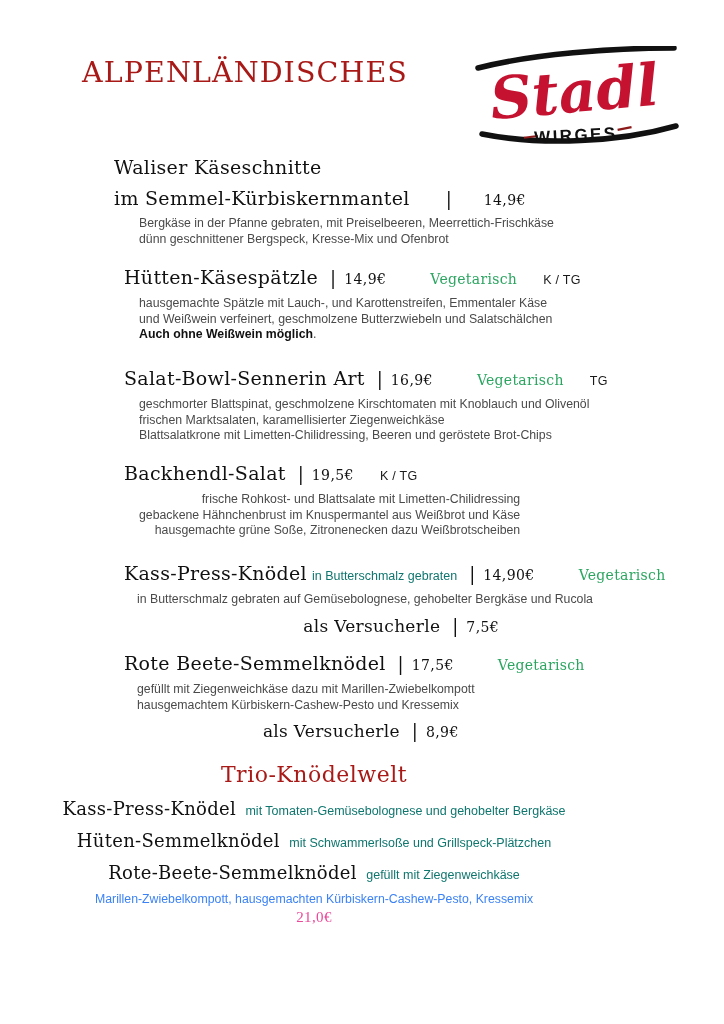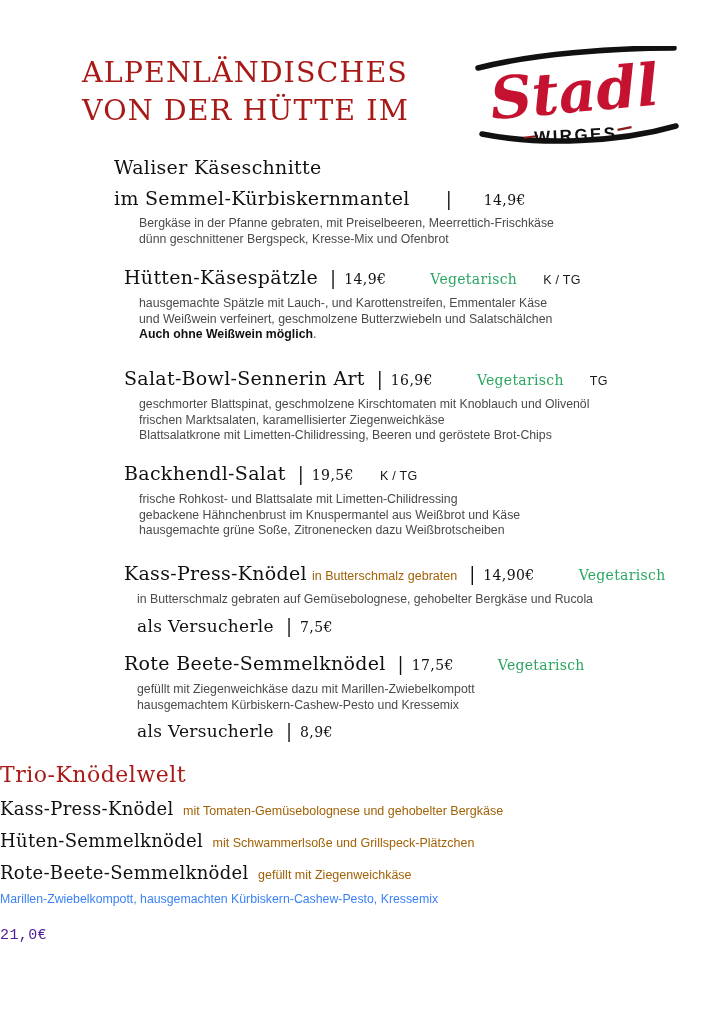--- a/index.html
+++ b/index.html
@@ -69,21 +69,21 @@
   .dish {
     font-family: "DejaVu Serif", serif;
     font-size: 19px;
     font-weight: 400;
     letter-spacing: 0.3px;
     color: #111111;
   }
   .dish-sub {
     font-family: "Liberation Sans", sans-serif;
     font-size: 12.5px;
-    color: #a16207;
+    color: #0f766e;
     margin-left: 5px;
   }
   .sep {
     font-family: "DejaVu Serif", serif;
     font-size: 18px;
     color: #111;
     margin: 0 8px 0 12px;
   }
   .price {
     font-family: "DejaVu Serif", serif;
@@ -112,30 +112,31 @@
     color: #4a4a4a;
   }
   .desc .strong {
     color: #111;
     font-weight: bold;
   }
   .sub-option {
     display: flex;
     align-items: baseline;
     white-space: nowrap;
+    justify-content: center;
   }
   .sub-option .dish { font-size: 17px; }
 
   
   .trio {
     position: absolute;
     top: 762px;
     left: 0;
     width: 628px;
-    text-align: left;
+    text-align: center;
   }
   .trio-head {
     font-family: "DejaVu Serif", serif;
     font-size: 22px;
     color: #a81a17;
     letter-spacing: 0.5px;
   }
   .trio-row {
     margin-top: 11px;
     white-space: nowrap;
@@ -143,34 +144,33 @@
   .trio-row .dish {
     font-size: 18px;
   }
   .trio-note {
     font-family: "Liberation Sans", sans-serif;
     font-size: 12.3px;
     color: #3b82f6;
     margin-top: 9px;
   }
   .trio-price {
-    font-family: Liberation Mono, monospace;
+    font-family: Liberation Serif, serif;
     font-size: 15px;
-    color: #4c1d95;
-    margin-top: 21px;
+    color: #ec4899;
+    margin-top: 3px;
     letter-spacing: 0.4px;
   }
 </style>
 </head>
 <body>
 
 <div class="header">
   <div class="headline">
     <span>ALPENLÄNDISCHES</span>
-    <span class="l2">VON DER HÜTTE IM</span>
   </div>
 
   <div class="logo">
     <svg width="210" height="108" viewBox="0 0 210 108">
 
       <path d="M6 22 C 60 8, 140 2, 202 2" stroke="#111111" stroke-width="5.5" fill="none" stroke-linecap="round"></path>
 
       <path d="M10 88 C 70 100, 148 96, 204 80" stroke="#111111" stroke-width="5.5" fill="none" stroke-linecap="round"></path>
 
       <text x="104" y="66" text-anchor="middle" font-family="DejaVu Serif, serif" font-size="58" font-style="italic" font-weight="bold" fill="#c41230" transform="rotate(-5 104 66)">Stadl</text>
@@ -224,21 +224,21 @@
       <span class="tag-veg">Vegetarisch</span>
       <span class="tag-code">TG</span>
     </div>
     <div class="desc" style="margin-top:8px; margin-left:15px;">
       <div>geschmorter Blattspinat, geschmolzene Kirschtomaten mit Knoblauch und Olivenöl</div>
       <div>frischen Marktsalaten, karamellisierter Ziegenweichkäse</div>
       <div>Blattsalatkrone mit Limetten-Chilidressing, Beeren und geröstete Brot-Chips</div>
     </div>
   </div>
 
-  <div class="item" style="position:absolute; top:306px; left:124px;">
+  <div class="item" style="position:absolute; top:306px; left:124px;text-align:right;">
     <div class="title-line">
       <span class="dish">Backhendl-Salat</span>
       <span class="sep">|</span>
       <span class="price">19,5€</span>
       <span class="tag-code">K / TG</span>
     </div>
     <div class="desc" style="margin-top:8px; margin-left:15px;">
       <div>frische Rohkost- und Blattsalate mit Limetten-Chilidressing</div>
       <div>gebackene Hähnchenbrust im Knuspermantel aus Weißbrot und Käse</div>
       <div>hausgemachte grüne Soße, Zitronenecken dazu Weißbrotscheiben</div>

